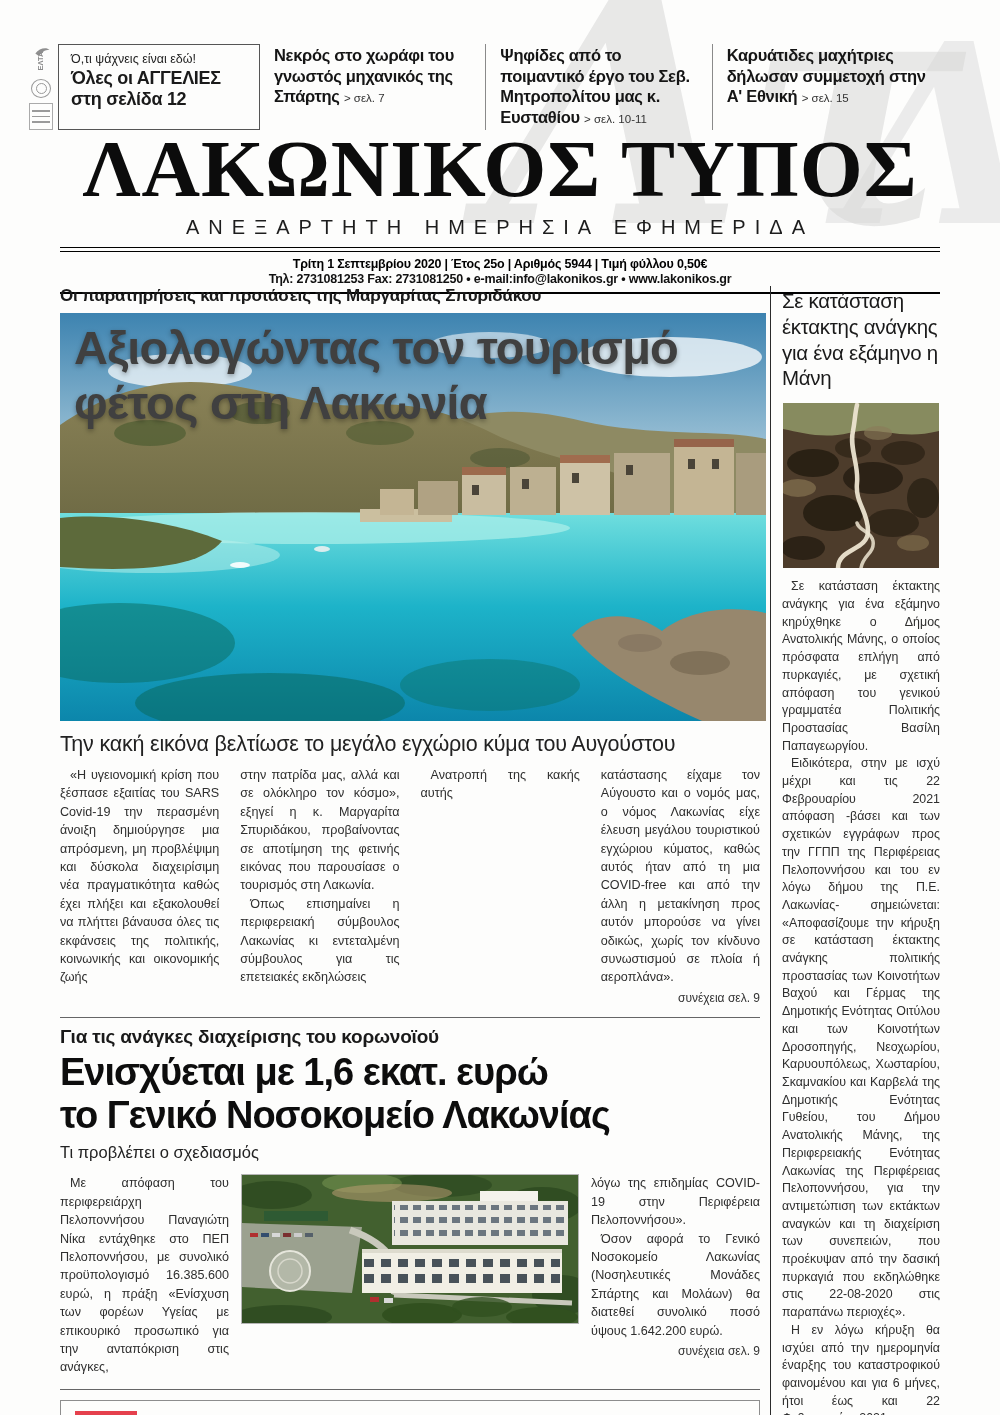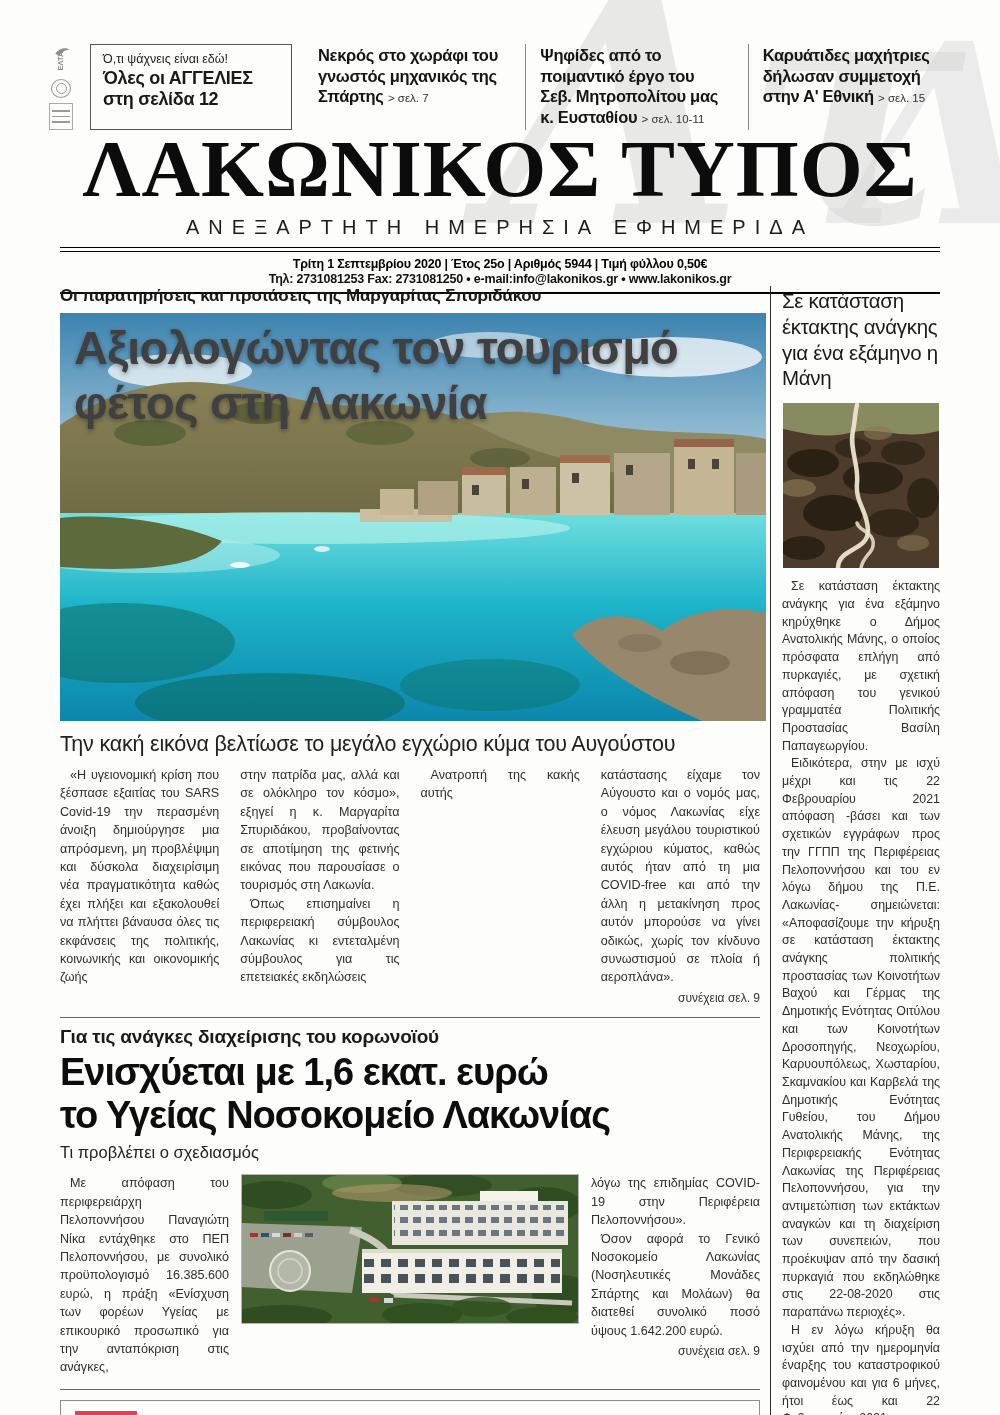--- a/index.html
+++ b/index.html
@@ -10,21 +10,21 @@
   }
   .wm{
     position:absolute; z-index:0; pointer-events:none;
     font-family:"DejaVu Serif", serif; font-style:italic; font-weight:bold;
     color:#d7d7d7; line-height:1;
   }
   .wm1{top:-58px; left:488px; font-size:330px; opacity:.55;}
   .wm2{top:10px; left:845px; font-size:250px; opacity:.45;}
 
   
-  .topstrip{position:absolute; left:44px; top:44px; width:914px; height:86px; display:flex; z-index:1;gap:12px;}
+  .topstrip{position:absolute; left:24px; top:44px; width:914px; height:86px; display:flex; z-index:1;}
   .stamps{width:34px; display:flex; flex-direction:column; align-items:center; gap:5px; padding-top:2px;}
   .stamp{color:#8a8a8a;}
   .postmark{width:18px;height:18px;border:1.6px solid #999;border-radius:50%;display:flex;align-items:center;justify-content:center;}
   .postmark i{display:block;width:9px;height:9px;border:1.2px solid #999;border-radius:50%;}
   .barcode{width:18px;height:22px;border:1px solid #aaa;display:flex;flex-direction:column;justify-content:space-evenly;padding:2px;}
   .barcode i{display:block;height:1.5px;background:#9a9a9a;}
   .adbox{border:1.6px solid #555; width:202px; padding:7px 10px 6px 12px; box-sizing:border-box; background:transparent;}
   .adbox .l1{font-size:12.5px; color:#222; margin-bottom:2px;}
   .adbox .l2,.adbox .l3{font-size:18px; font-weight:bold; line-height:21px; letter-spacing:-.3px;}
   .teaser{flex:1; padding:1px 8px 0 14px; font-size:16.5px; font-weight:bold; line-height:20.5px; letter-spacing:-.3px; color:#151515;}
@@ -222,21 +222,21 @@
           <p>κατάστασης είχαμε τον Αύγουστο και ο νομός μας, ο νόμος Λακωνίας είχε έλευση μεγάλου τουριστικού εγχώριου κύματος, καθώς αυτός ήταν από τη μια COVID-free και από την άλλη η μετακίνηση προς αυτόν μπορούσε να γίνει οδικώς, χωρίς τον κίνδυνο συνωστισμού σε πλοία ή αεροπλάνα».</p>
           <div class="cont">συνέχεια σελ. 9</div>
         </div>
       </div>
 
       <div class="article-rule"></div>
 
       <div class="kicker2">Για τις ανάγκες διαχείρισης του κορωνοϊού</div>
       <div class="headline2">
         <div>Ενισχύεται με 1,6 εκατ. ευρώ</div>
-        <div>το Υγείας Νοσοκομείο Λακωνίας</div>
+        <div>το Γενικό Νοσοκομείο Λακωνίας</div>
       </div>
       <div class="subhead2">Τι προβλέπει ο σχεδιασμός</div>
 
       <div class="second-body">
         <div class="s-col">
           <p class="ind">Με απόφαση του περιφερειάρχη Πελοποννήσου Παναγιώτη Νίκα εντάχθηκε στο ΠΕΠ Πελοποννήσου, με συνολικό προϋπολογισμό 16.385.600 ευρώ, η πράξη «Ενίσχυση των φορέων Υγείας με επικουρικό προσωπικό για την ανταπόκριση στις ανάγκες,</p>
         </div>
         <div class="photo2">
           <svg width="336" height="148" viewBox="0 0 336 148" preserveAspectRatio="none">
             <defs>

